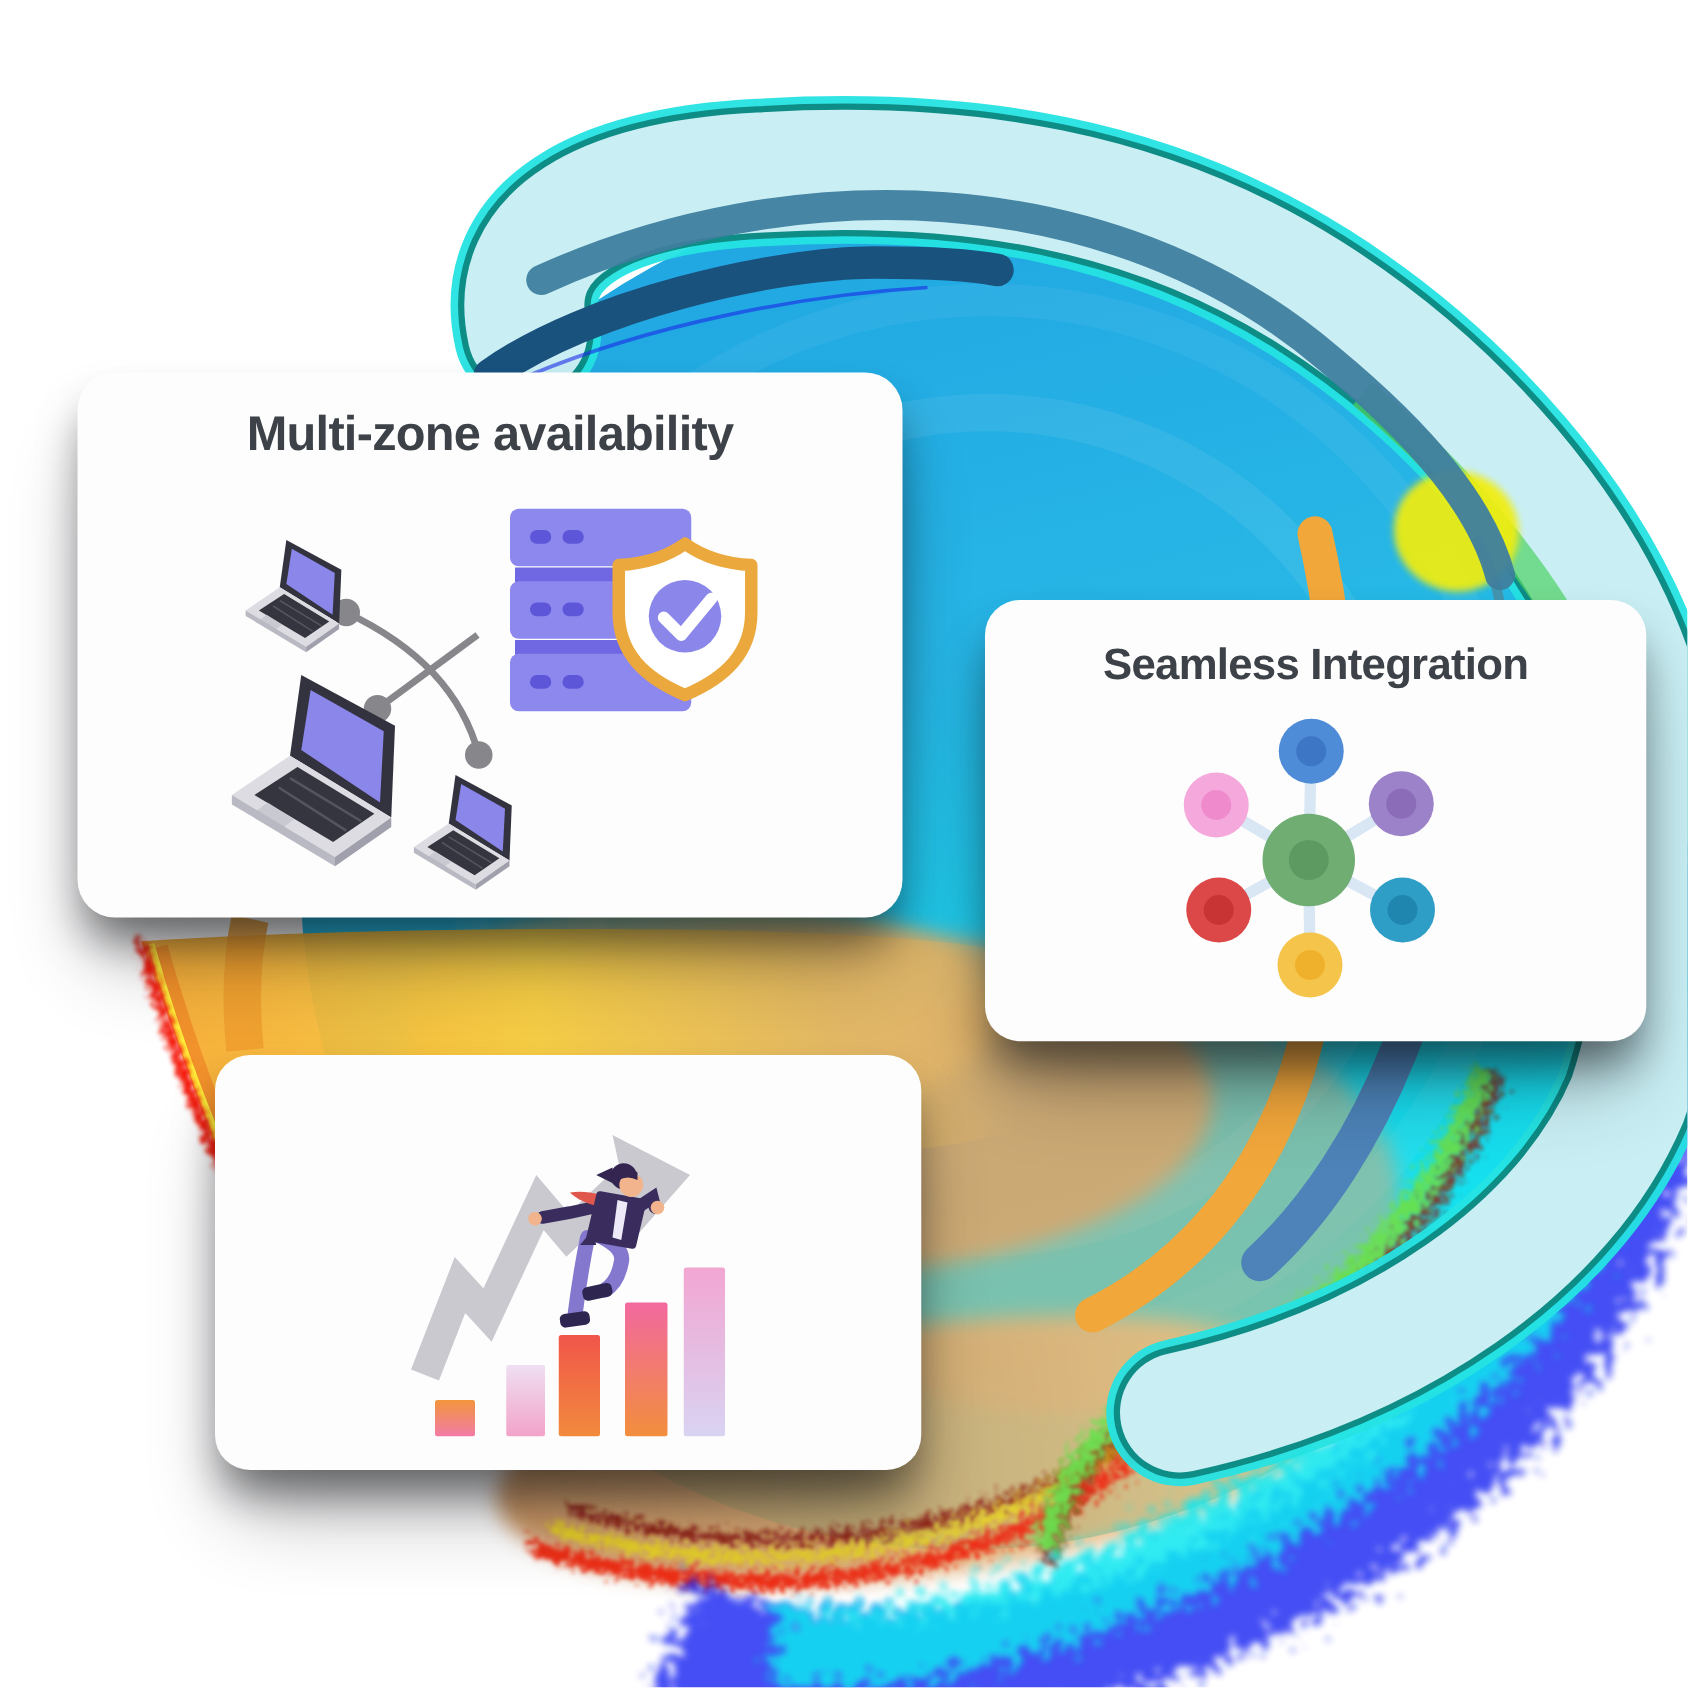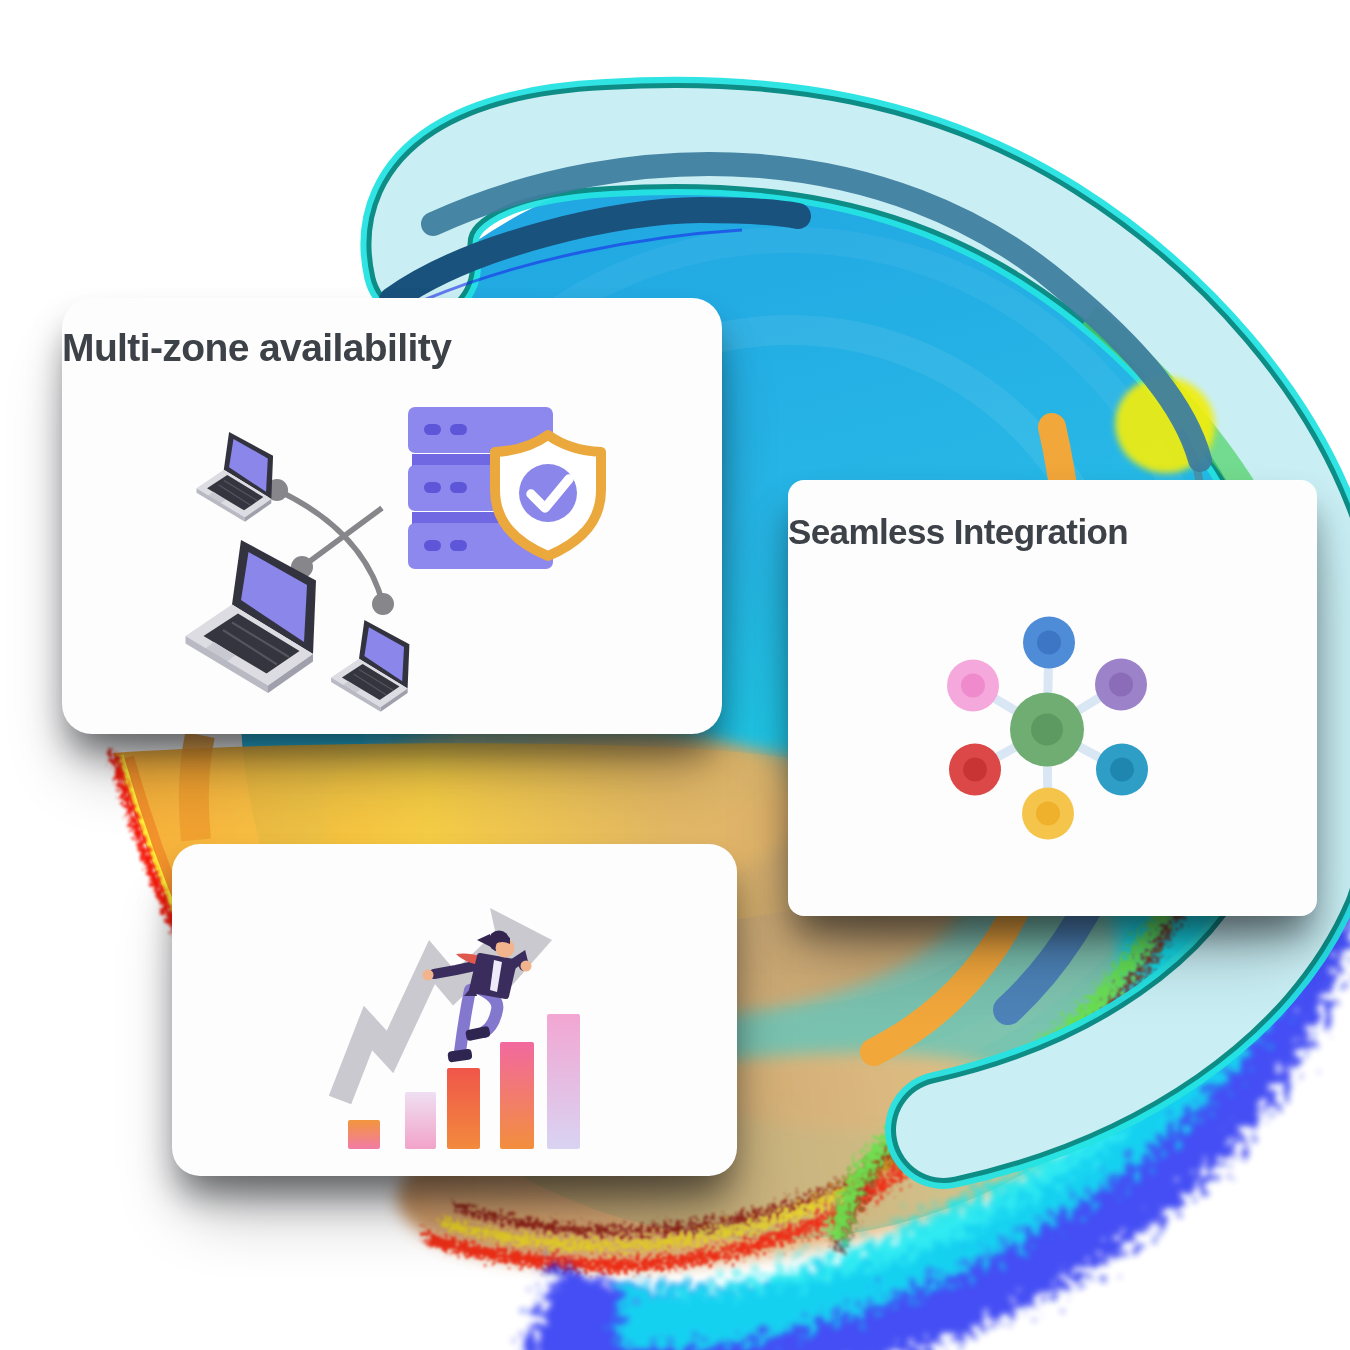--- a/index.html
+++ b/index.html
@@ -1,26 +1,26 @@
 <!DOCTYPE html>
 <html><head>
 <meta charset="utf-8">
 <style>
   html,body{margin:0;padding:0;background:#ffffff;}
   .stage{position:relative;width:1350px;height:1350px;background:#ffffff;overflow:hidden;
          font-family:"Liberation Sans",sans-serif;}
   .bg{position:absolute;inset:0;width:1350px;height:1350px;display:block;}
   .card{position:absolute;background:#fdfdfd;border-radius:30px;
         box-shadow:0 24px 34px -6px rgba(8,10,14,.50), 0 46px 70px -18px rgba(8,10,14,.32);}
-  .card h2{position:absolute;left:0;right:0;margin:0;font-weight:700;
+  .card h2{position:absolute;left:0;right:0;margin:0;text-align:center;font-weight:700;
            letter-spacing:-0.6px;}
   .card svg.art{position:absolute;inset:0;width:100%;height:100%;display:block;}
   .card1{left:62px;top:298px;width:660px;height:436px;}
   .card1 h2{top:28px;font-size:39px;}
-  .card2{left:788px;top:480px;width:529px;height:436px;border-radius:16px;}
+  .card2{left:788px;top:480px;width:529px;height:353px;border-radius:28px;}
   .card2 h2{top:32px;font-size:35px;}
   .card3{left:172px;top:844px;width:565px;height:332px;border-radius:28px;}
   .card3 h2{top:16px;font-size:35px;}
 </style>
 </head>
 <body>
 
 <div class="stage">
 
   <svg class="bg" viewBox="0 0 1350 1350">

